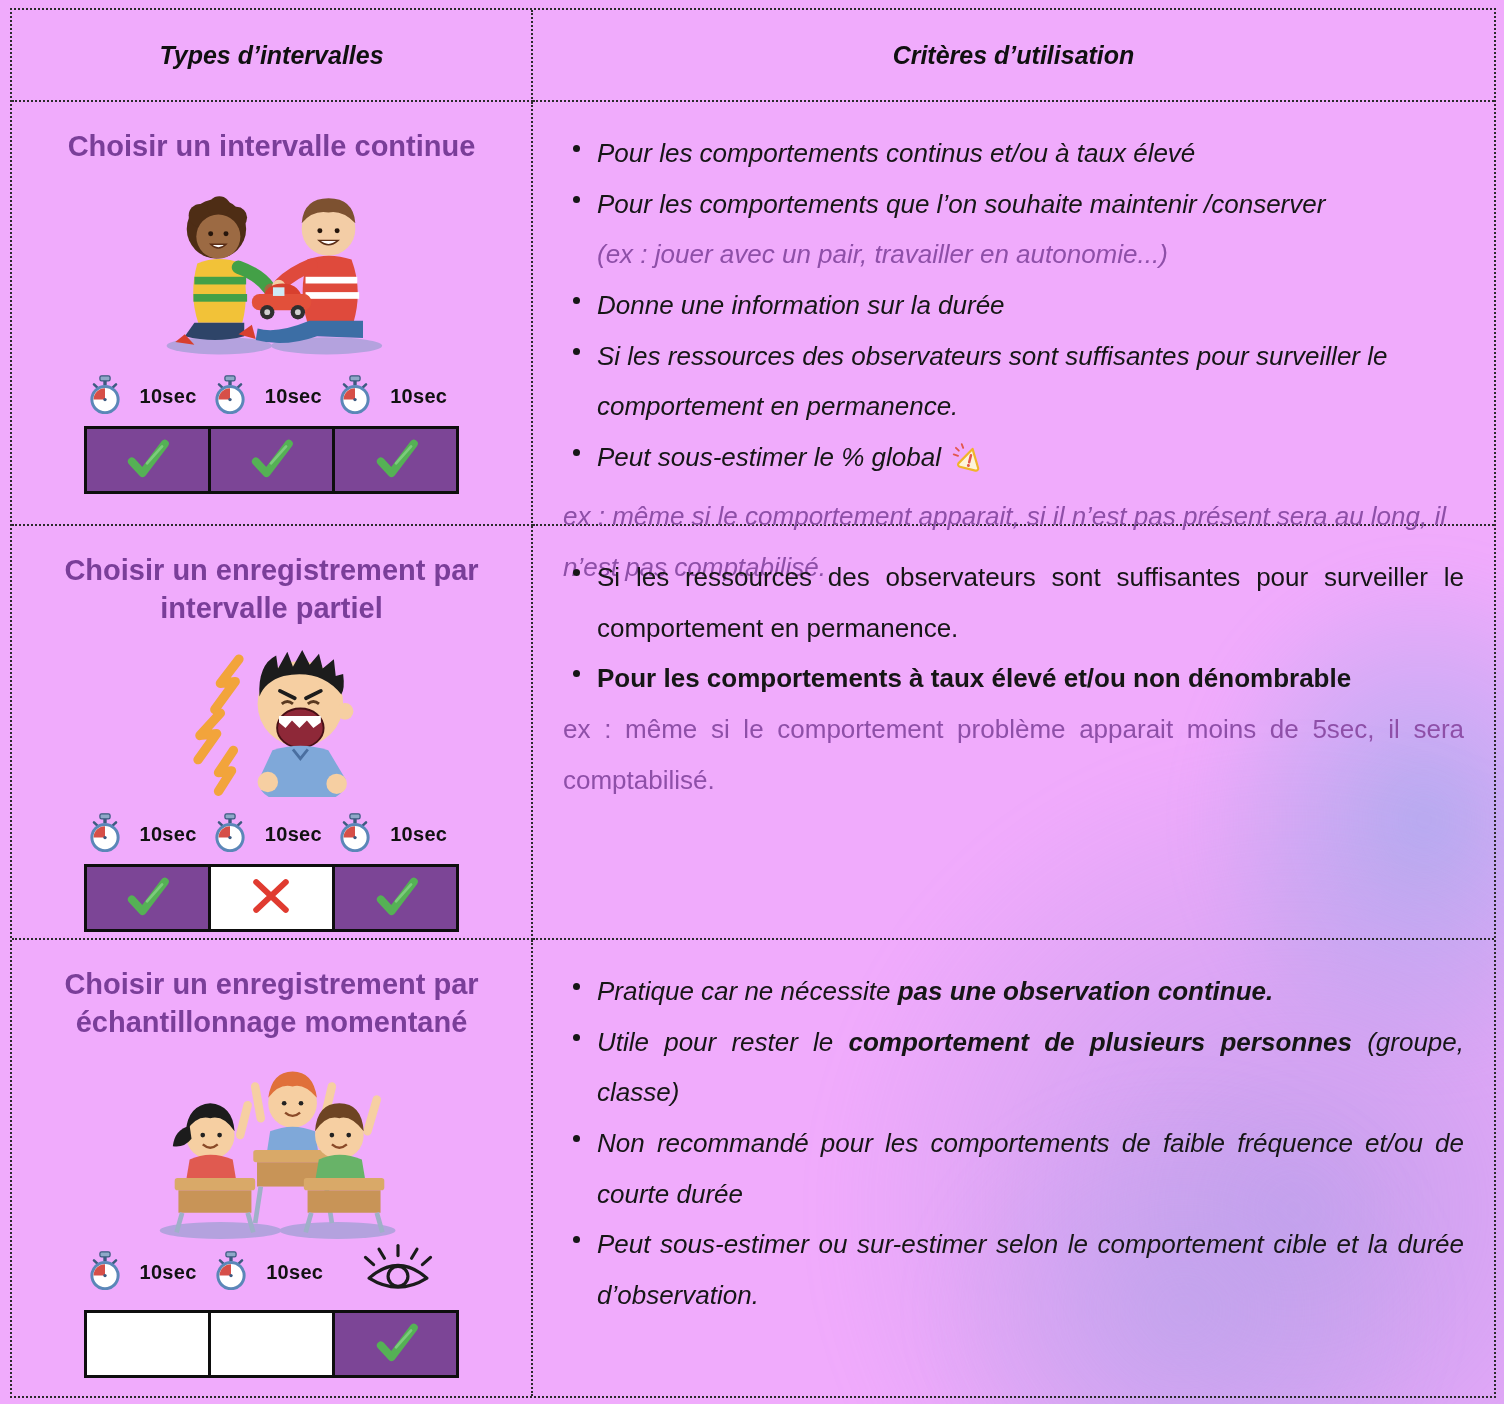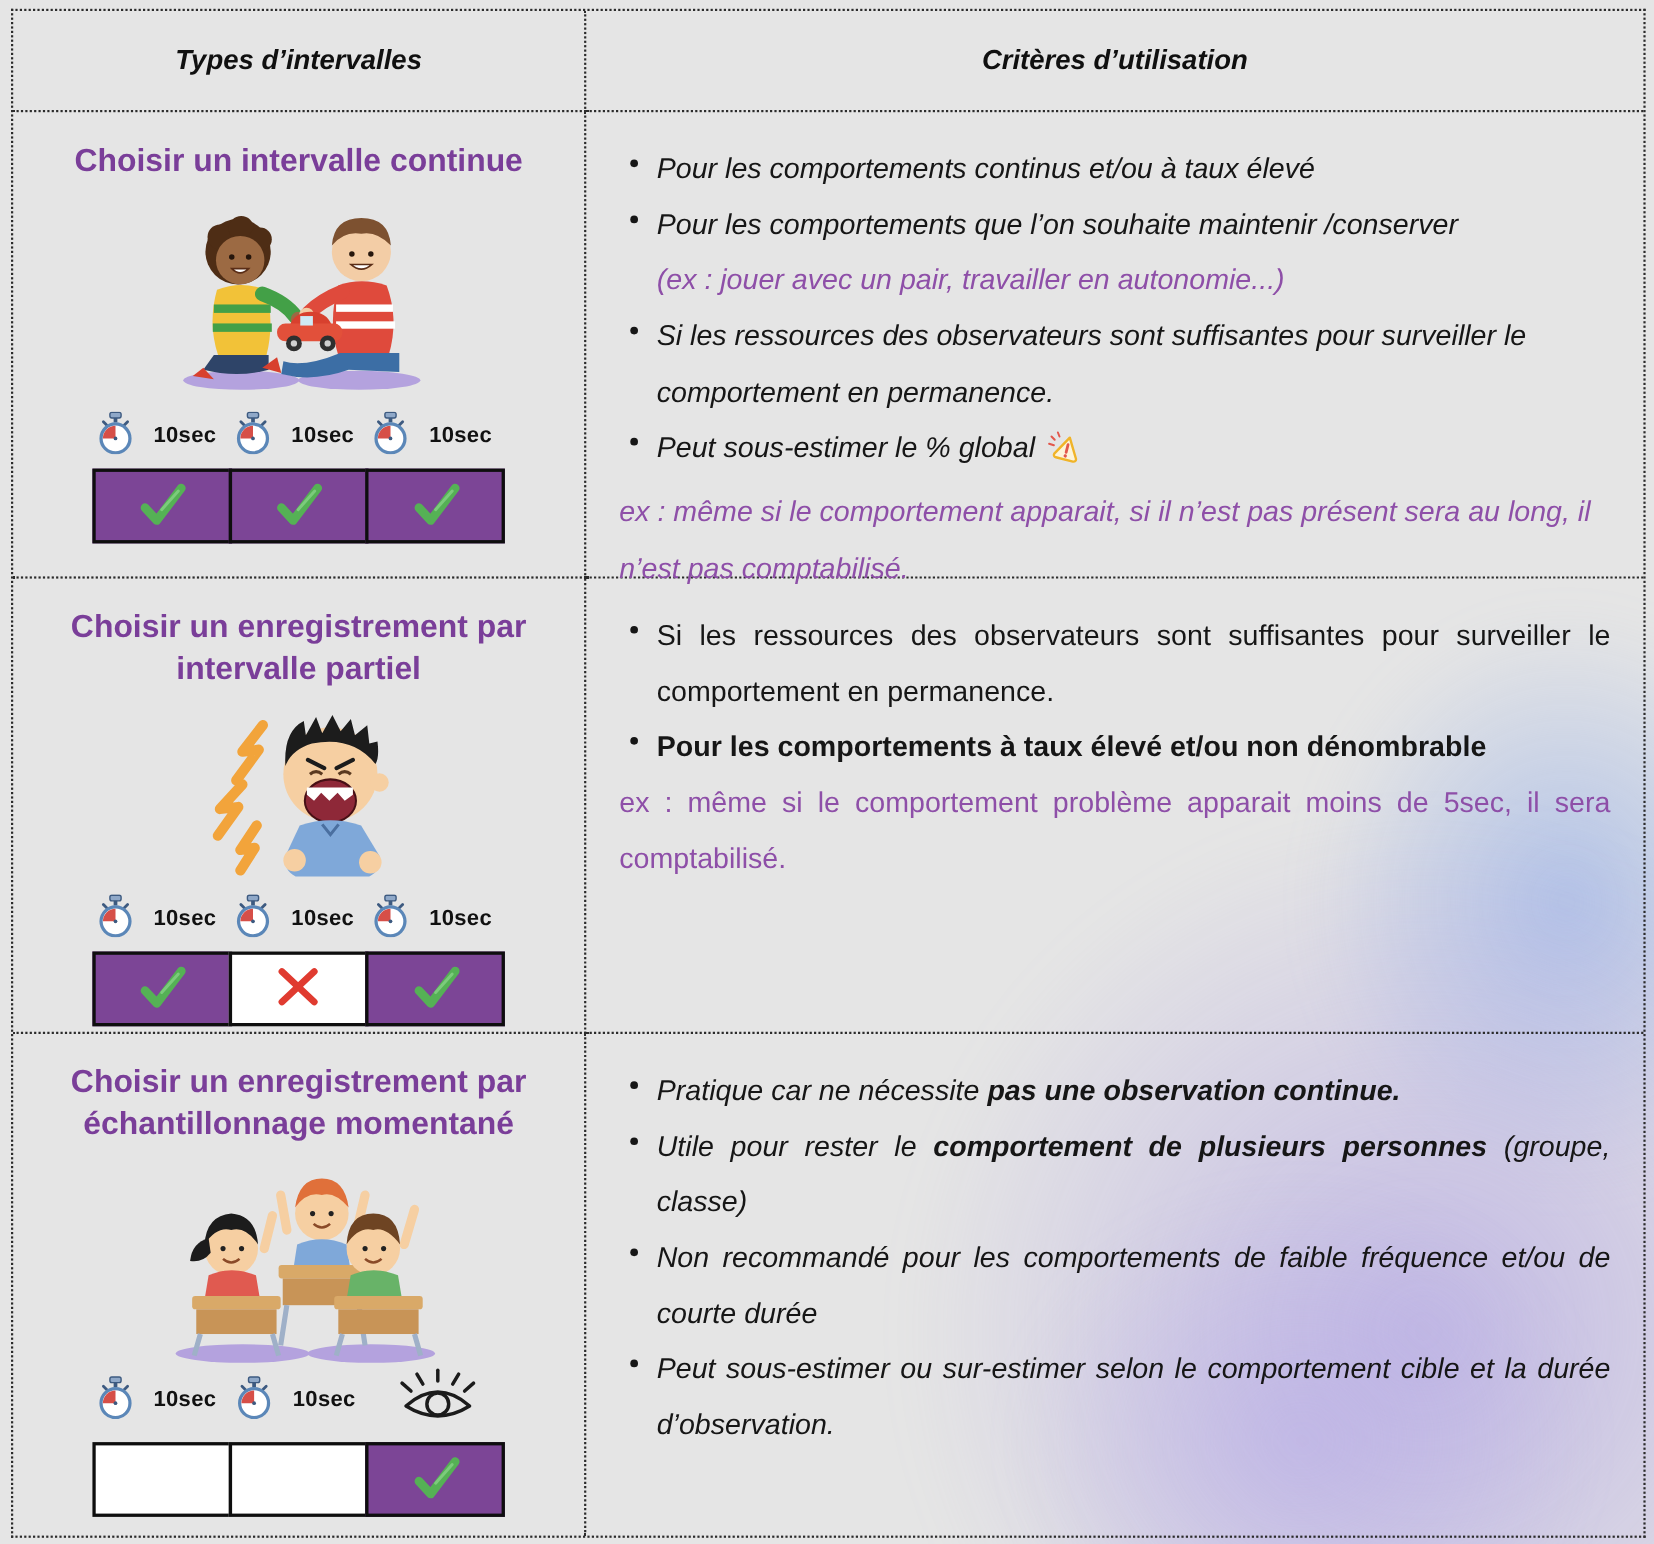--- a/index.html
+++ b/index.html
@@ -1,16 +1,16 @@
 <!DOCTYPE html>
 <html><head>
 <meta charset="utf-8">
 <style>
   html,body{margin:0;padding:0;background:#fff;}
-  .sheet{position:relative;width:1504px;height:1404px;background:#e5e5e5;overflow:hidden;
+  .sheet{position:relative;width:1504px;height:1404px;background:#f0abfc;overflow:hidden;
          font-family:"Liberation Sans",sans-serif;color:#161616;}
   .blob{position:absolute;pointer-events:none;filter:blur(22px);border-radius:50%;}
   #blob-blue{width:460px;height:520px;right:-150px;top:560px;
     background:radial-gradient(closest-side,rgba(146,173,233,.62),rgba(146,173,233,0));}
   #blob-lav{width:940px;height:940px;right:-260px;top:740px;
     background:radial-gradient(closest-side,rgba(168,153,227,.58),rgba(168,153,227,0));}
   #blob-lav2{width:520px;height:460px;right:60px;top:1080px;
     background:radial-gradient(closest-side,rgba(178,165,232,.45),rgba(178,165,232,0));}
 
   .grid{position:absolute;left:10px;top:8px;width:1482px;height:1386px;
@@ -160,20 +160,21 @@
                 <path d="M13 31 L25 44 L50 11" fill="none" stroke="#55b155" stroke-width="9" stroke-linecap="round" stroke-linejoin="round"></path>
                 <path d="M30 33 L47 14" fill="none" stroke="#7ccb7c" stroke-width="3" stroke-linecap="round"></path>
               </svg></span>
           </div>
         </div>
       </div>
       <div class="cell crit-cell italic rb">
         <ul class="bullets">
           <li><span class="seg">Pour les comportements continus et/ou à taux élevé</span></li>
           <li><span class="seg">Pour les comportements que l’on souhaite maintenir /conserver</span><br><span class="seg-purple">(ex : jouer avec un pair, travailler en autonomie...)</span></li>
+          <li><span class="seg">Donne une information sur la durée</span></li>
           <li><span class="seg">Si les ressources des observateurs sont suffisantes pour surveiller le comportement en permanence.</span></li>
           <li><span class="seg">Peut sous-estimer le % global </span><span class="warning-wrap"><svg viewBox="0 0 46 44" width="34" height="32">
                 <g stroke="#e2574c" stroke-width="2.5" stroke-linecap="round">
                   <line x1="5" y1="8" x2="9" y2="12"></line>
                   <line x1="13" y1="3" x2="15" y2="8"></line>
                   <line x1="2" y1="17" x2="8" y2="19"></line>
                 </g>
                 <g transform="rotate(14 24 25)">
                   <path d="M24 9 L38 33 A3 3 0 0 1 35 37 L13 37 A3 3 0 0 1 10 33 Z" fill="#fdf4da" stroke="#f0b429" stroke-width="3" stroke-linejoin="round"></path>
                   <line x1="24" y1="18" x2="24" y2="28" stroke="#e2574c" stroke-width="3.5" stroke-linecap="round"></line>

